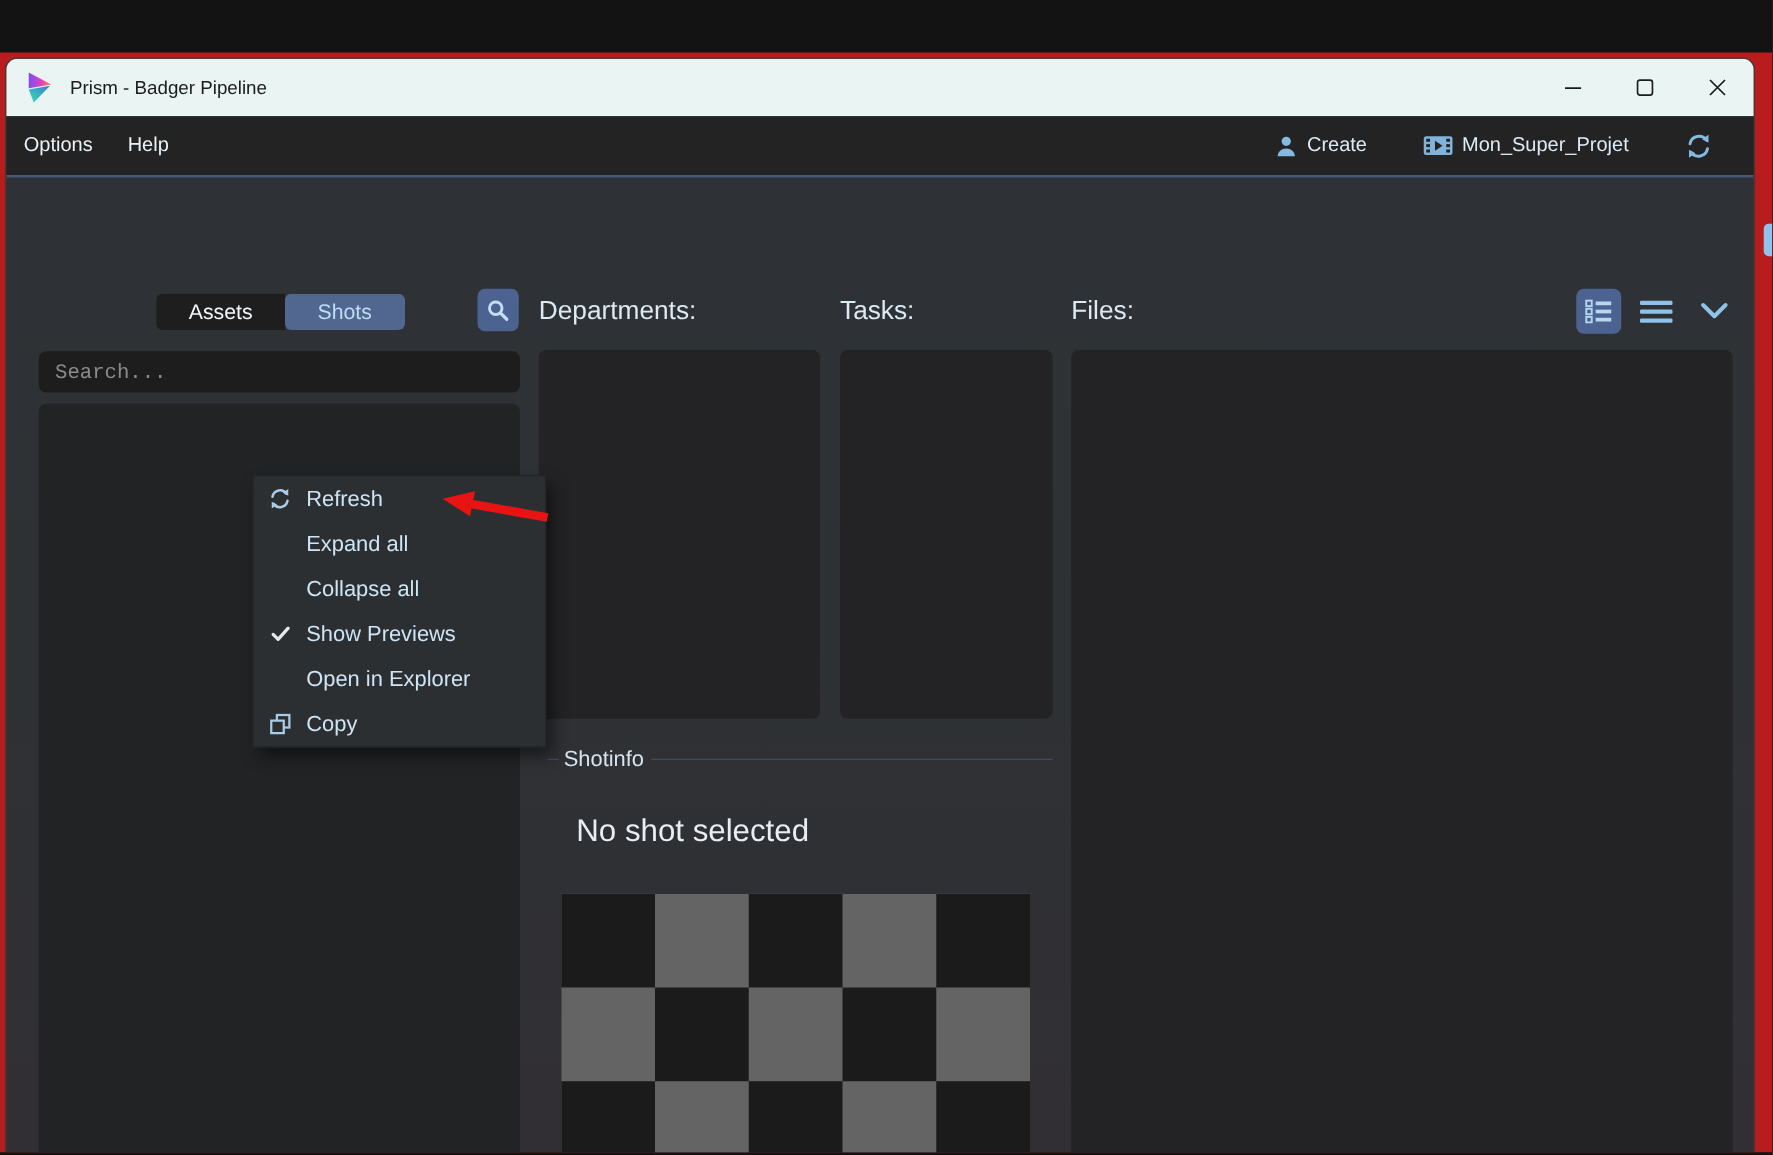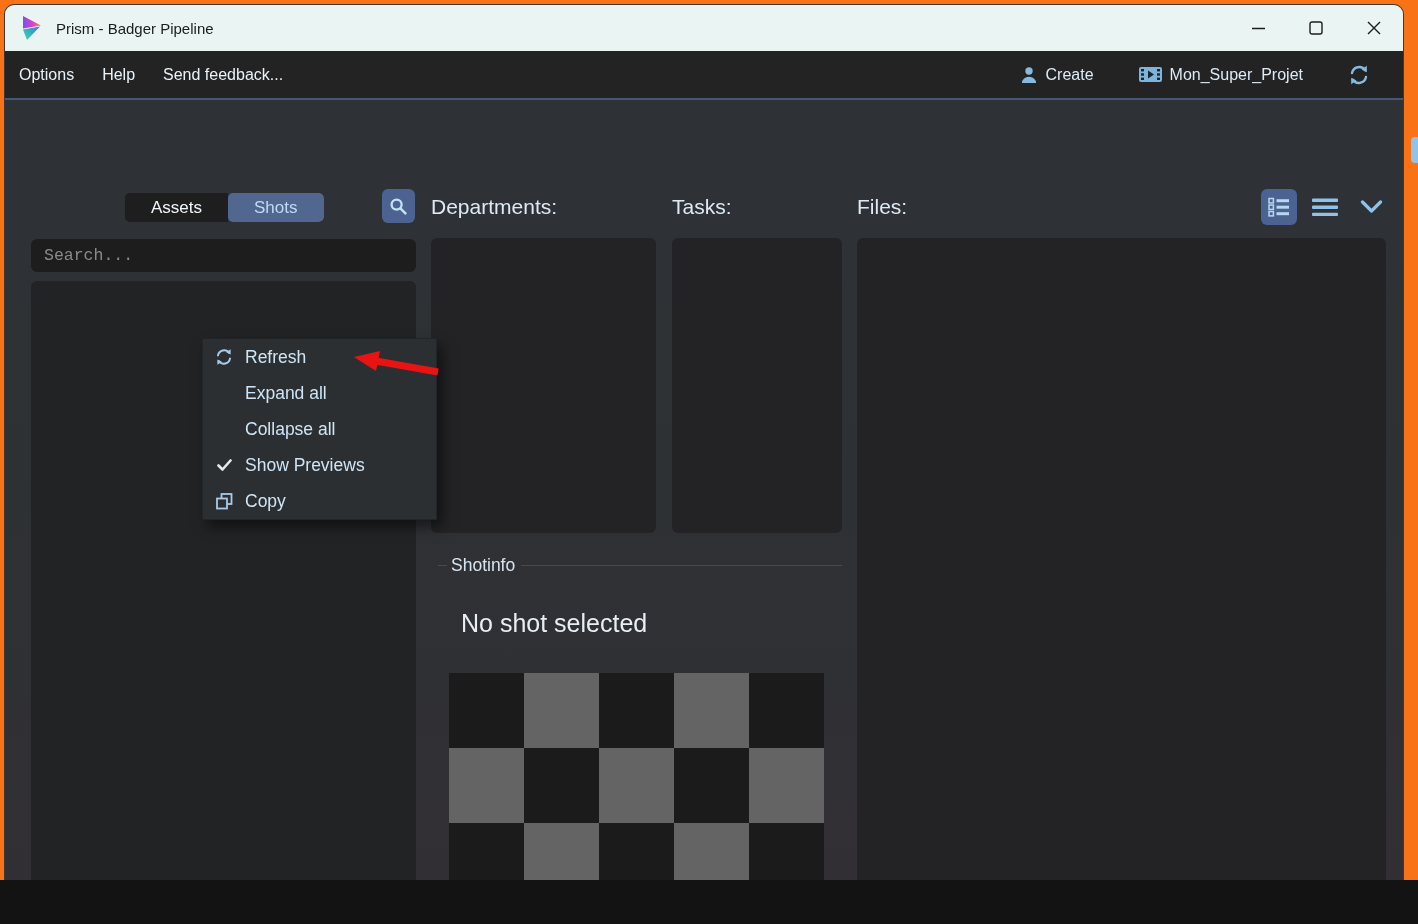--- a/index.html
+++ b/index.html
@@ -1,20 +1,21 @@
 <!DOCTYPE html>
 <html><head>
 <meta charset="utf-8">
 <style>
   * { margin:0; padding:0; box-sizing:border-box; }
   html,body { background:#131313; }
   .desktop {
     position:relative; width:1418px; height:880px; overflow:hidden;
-    background:#f97316;
+    background:#b91c1c;
     font-family:"Liberation Sans", sans-serif;
+    margin-top:42px;
   }
   .window {
     position:absolute; left:4px; top:4px; width:1400px; height:911px;
     border-radius:10px; overflow:hidden;
     background:linear-gradient(180deg,#2e3236 0%, #2e3134 55%, #322f34 100%);
     border:1px solid #3a3a3c;
   }
   
   .titlebar {
     position:absolute; left:0; top:0; width:100%; height:46px;
@@ -159,23 +160,20 @@
       </div>
     </div>
 
     <div class="menubar">
       <div class="menu-item">
           <span>Options</span>
         </div>
       <div class="menu-item">
           <span>Help</span>
         </div>
-      <div class="menu-item">
-          <span>Send feedback...</span>
-        </div>
       <div class="spacer"></div>
       <div class="mb-right">
         <div class="mb-group">
           <svg width="20" height="20" viewBox="0 0 20 20">
             <circle cx="10" cy="6" r="3.7" fill="#85b9e0"></circle>
             <path d="M3 18 a7 6.2 0 0 1 14 0 z" fill="#85b9e0"></path>
           </svg>
           <span>Create</span>
         </div>
         <div class="mb-group">
@@ -279,20 +277,24 @@
       </div>
       <div class="cm-item">
         <span class="cm-icon">
           <svg width="15" height="13" viewBox="0 0 15 13">
             <polyline points="1.5,6.5 5.5,10.5 13.5,1.5" fill="none" stroke="#e4e9ec" stroke-width="2.6" stroke-linecap="round" stroke-linejoin="round"></polyline>
           </svg>
         </span>
         <span class="cm-label">Show Previews</span>
       </div>
       <div class="cm-item">
+        <span class="cm-icon"></span>
+        <span class="cm-label">Open in Explorer</span>
+      </div>
+      <div class="cm-item">
         <span class="cm-icon">
           <svg width="19" height="19" viewBox="0 0 19 19">
             <rect x="6.5" y="2" width="10" height="10" fill="none" stroke="#a9cbe8" stroke-width="1.8"></rect>
             <rect x="2" y="6.5" width="10" height="10" fill="#2b2f32" stroke="#a9cbe8" stroke-width="1.8"></rect>
           </svg>
         </span>
         <span class="cm-label">Copy</span>
       </div>
     </div>
 

